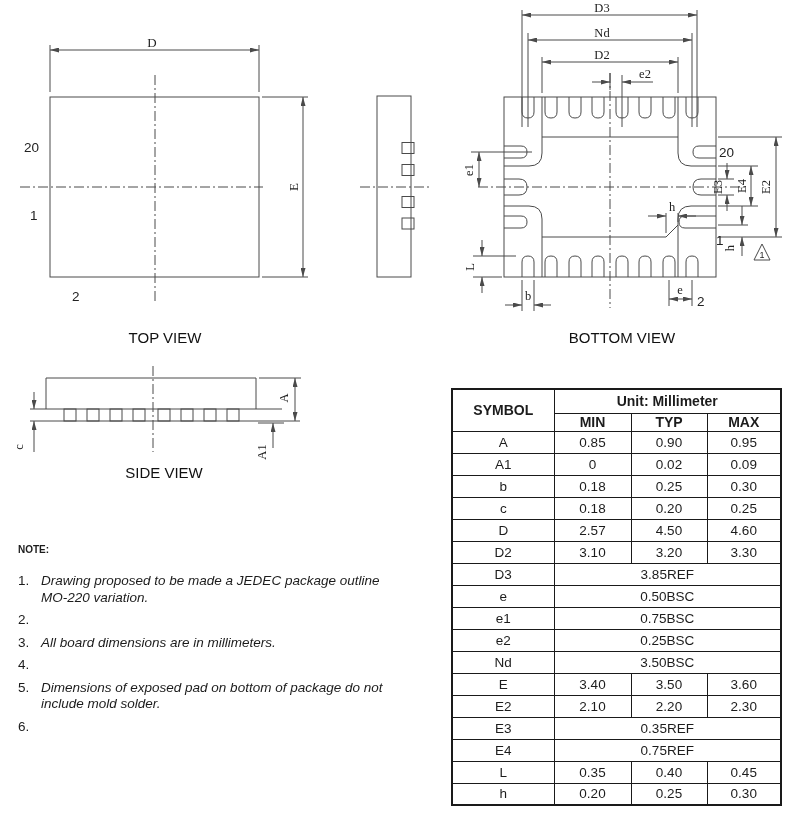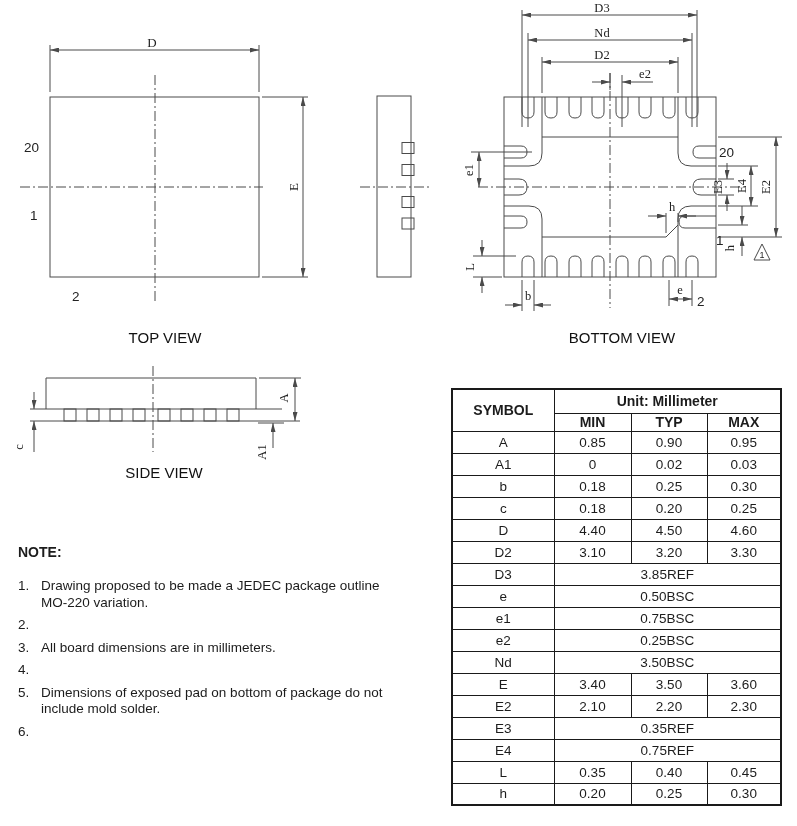--- a/index.html
+++ b/index.html
@@ -9,24 +9,24 @@
   .ln{stroke:#4a4a4a;fill:none;stroke-width:1;}
   .cl{stroke:#4a4a4a;fill:none;stroke-width:1;stroke-dasharray:10 3 2 3;}
   .dtx{font-family:"Liberation Serif",serif;font-size:13px;fill:#222;stroke:none;}
   .dts{font-family:"Liberation Serif",serif;font-size:12.5px;fill:#222;stroke:none;}
   .ntx{font-family:"Liberation Sans",sans-serif;font-size:13.5px;fill:#222;stroke:none;}
   .ttl{font-family:"Liberation Sans",sans-serif;font-size:15px;fill:#111;stroke:none;}
   .tri{font-family:"Liberation Sans",sans-serif;font-size:9px;fill:#222;stroke:none;}
 
   
   #note{position:absolute;left:18px;top:544px;width:400px;}
-  #note .nh{font-weight:bold;font-size:14px;margin-bottom:18px;}
+  #note .nh{font-weight:bold;font-size:10px;margin-bottom:18px;}
   .note-item{display:flex;margin-bottom:6px;font-size:13.5px;line-height:16.5px;}
   .note-num{width:23px;flex:0 0 23px;}
-  .note-text{width:358px;}
+  .note-text{width:358px;font-style:italic;}
 
   
   #dimtable{position:absolute;left:451px;top:388px;}
   table{border-collapse:collapse;table-layout:fixed;width:329px;}
   th,td{border:1px solid #1a1a1a;text-align:center;vertical-align:middle;padding:0;
         font-size:13.5px;}
   table{border:2px solid #1a1a1a;}
   th{font-weight:bold;font-size:14px;}
   thead tr.r1{height:24px;margin-left:44px;}
   thead tr.r2{height:18px;padding-left:48px;}
@@ -278,37 +278,37 @@
           <tr>
             <td>A</td>
             <td>0.85</td>
             <td>0.90</td>
             <td>0.95</td>
           </tr>
           <tr>
             <td>A1</td>
             <td>0</td>
             <td>0.02</td>
-            <td>0.03</td>
+            <td>0.09</td>
           </tr>
           <tr>
             <td>b</td>
             <td>0.18</td>
             <td>0.25</td>
             <td>0.30</td>
           </tr>
           <tr>
             <td>c</td>
             <td>0.18</td>
             <td>0.20</td>
             <td>0.25</td>
           </tr>
           <tr>
             <td>D</td>
-            <td>4.40</td>
+            <td>2.57</td>
             <td>4.50</td>
             <td>4.60</td>
           </tr>
           <tr>
             <td>D2</td>
             <td>3.10</td>
             <td>3.20</td>
             <td>3.30</td>
           </tr>
           <tr>

